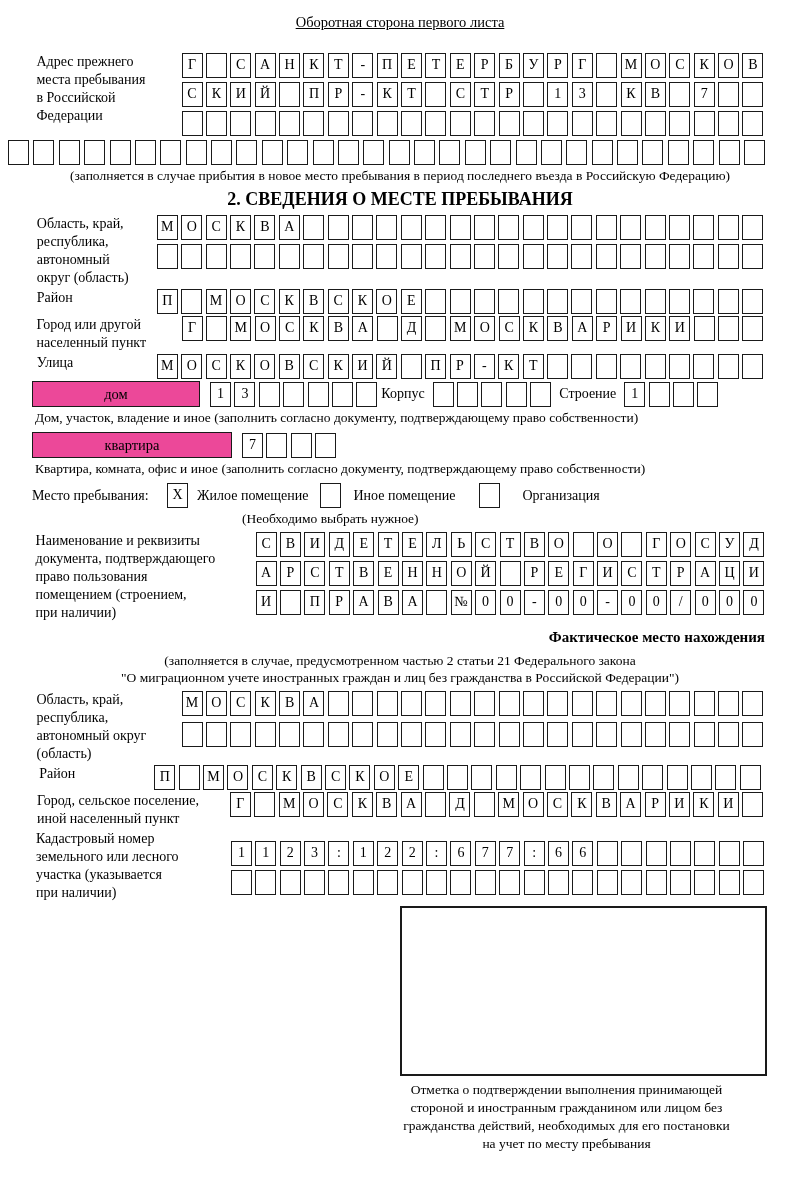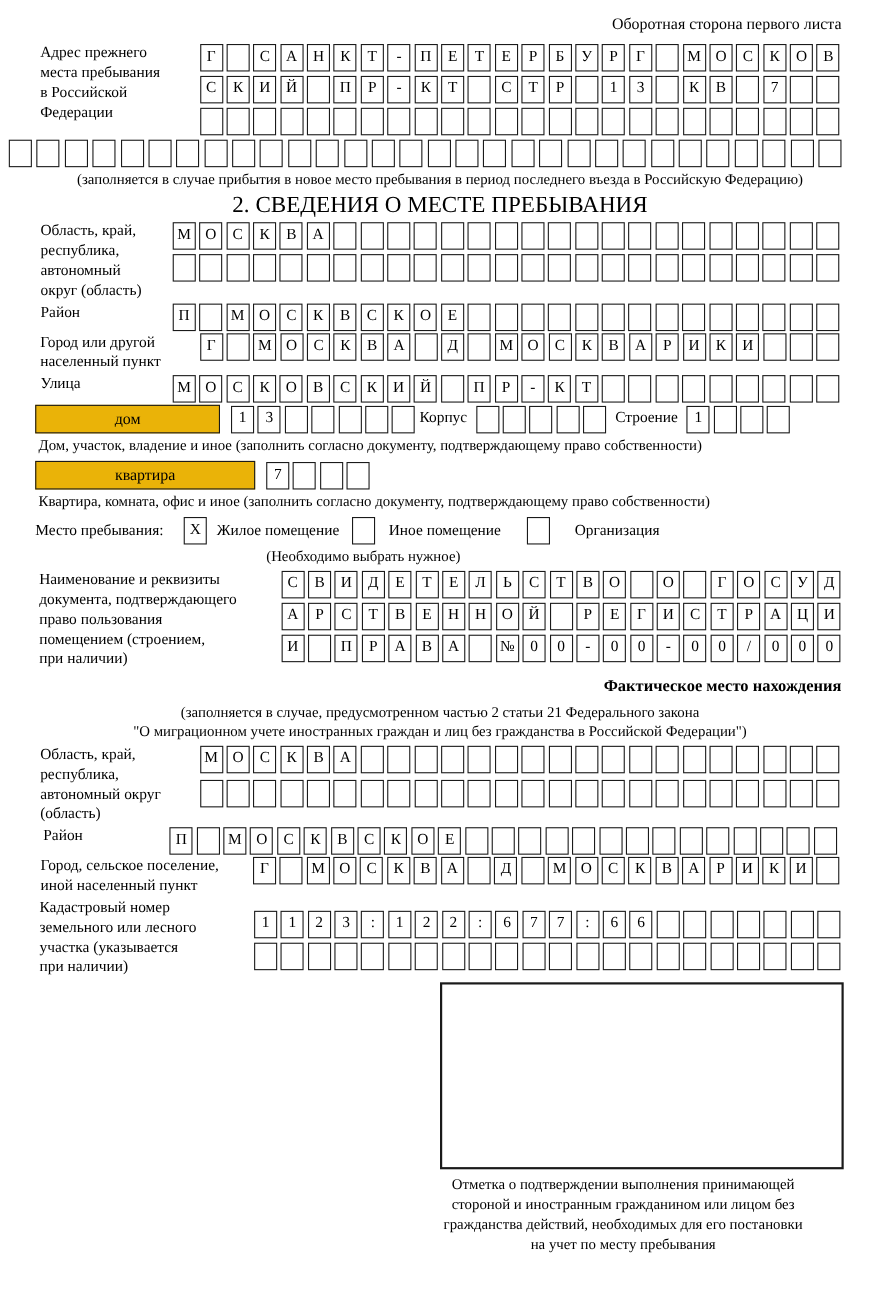--- a/index.html
+++ b/index.html
@@ -9,21 +9,21 @@
     font-family:"Liberation Serif","DejaVu Serif",serif;
     color:#000;
   }
   .page {
     position:relative;
     width:800px; height:1180px;
     padding:14px 35px 0 35px;
     background:#fff;
     overflow:hidden;
   }
-  .header-note { text-align:right; font-size:14.5px; line-height:17px; margin-bottom:9px; }
+  .header-note { text-align:center; font-size:14.5px; line-height:17px; margin-bottom:22px;text-decoration:underline; }
 
   .field { display:flex; align-items:flex-start; margin-bottom:2px;justify-content:center; }
   .label { font-size:14px; line-height:18px; flex-shrink:0; }
   .w115{width:115px} .w120{width:120px} .w145{width:145px}
   .w193{width:193px} .w195{width:195px} .w220{width:220px}
   .minh72{min-height:72px}
 
   .rows { display:flex; flex-direction:column; gap:4px; }
   .rows.gap6 { gap:6px; }
   .cells { display:flex; gap:3.4px; }
@@ -31,28 +31,28 @@
     width:21px; height:25px; flex-shrink:0;
     border:1.6px solid #1a1a1a;
     font-size:14px; line-height:21px; text-align:center;
     background:#fff;
   }
   .full-row { margin-left:-27px; width:757px; justify-content:space-between; margin-top:4px; margin-bottom:2px; }
 
   .caption { font-size:13.5px; line-height:17px; }
   .center { text-align:center; } .mb5{margin-bottom:5px} .mb6{margin-bottom:6px}
 
-  .section-title { text-align:center; font-weight:normal; font-size:21px; line-height:20px; margin:5px 0 6px 0; }
+  .section-title { text-align:center; font-weight:bold; font-size:18px; line-height:20px; margin:5px 0 6px 0; }
   .sub-title { text-align:right; font-weight:bold; font-size:15px; line-height:19px; margin:6px 0 5px 0; }
 
   .inline-row { display:flex; align-items:center; margin-left:-3px; margin-bottom:2px; }
   .box-label {
     height:26px; border:1.6px solid #1a1a1a; flex-shrink:0;
     display:flex; align-items:center; justify-content:center;
-    font-size:14.5px; background:#eab308;
+    font-size:14.5px; background:#ec4899;
   }
   .bw168{width:168px} .bw200{width:200px}
   .plain { font-size:14px; white-space:nowrap; } .ml8{margin-left:8px} .ml9{margin-left:9px} .ml10{margin-left:10px}
   .ml12{margin-left:12px} .ml20{margin-left:4px} .ml22{margin-left:22px} .ml24{margin-left:24px}
   .mr8{margin-right:8px}
   .stay-label { width:135px; flex-shrink:0; font-size:14px; }
   .stay-note { font-size:13.5px; line-height:17px; margin-left:207px; margin-bottom:5px; }
 
   .cad-rows { margin-top:11px; }
 

